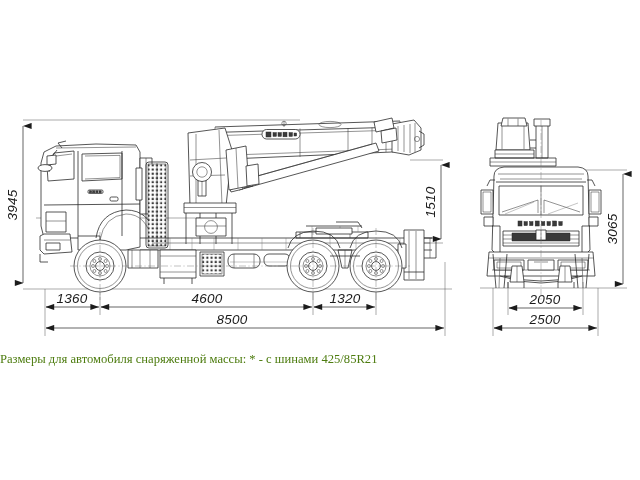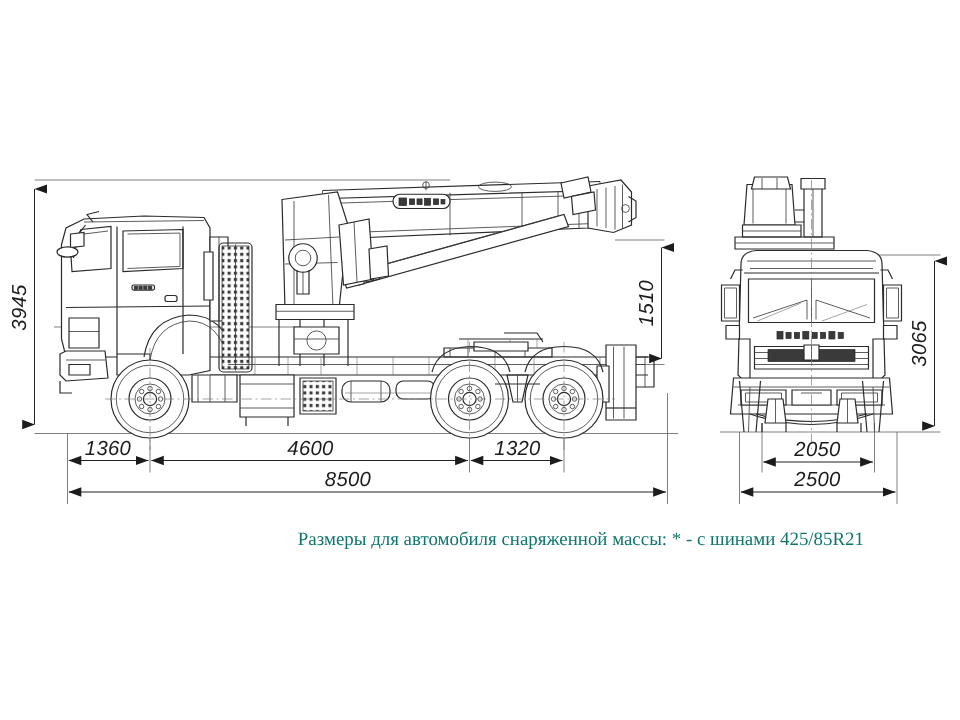--- a/index.html
+++ b/index.html
@@ -18,22 +18,22 @@
   .dimline{fill:none;stroke:#222;stroke-width:.7;}
   .ctr{fill:none;stroke:#777;stroke-width:.45;stroke-dasharray:7 2.4 1.2 2.4;}
   .fillw{fill:#ffffff;stroke:#2b2b2b;stroke-width:.8;}
   .fillk{fill:#3a3a3a;stroke:#2b2b2b;stroke-width:.5;}
   .dimtext{
     font-family:"Liberation Sans", sans-serif;
     font-style:italic;font-size:13.5px;fill:#1b1b1b;
     letter-spacing:.2px;
   }
   .caption{
-    position:absolute;left:0;top:352px;width:576px;text-align:right;
-    font-family:"Liberation Serif", serif;font-size:12.6px;color:#0f766e;
+    position:absolute;left:0;top:352px;width:576px;text-align:left;
+    font-family:"Liberation Serif", serif;font-size:12.6px;color:#4d7c0f;
     white-space:nowrap;
   }
 </style>
 </head>
 <body>
 
 <div id="stage">
 
   <svg class="drawing" viewBox="0 0 640 480">
     <defs>

